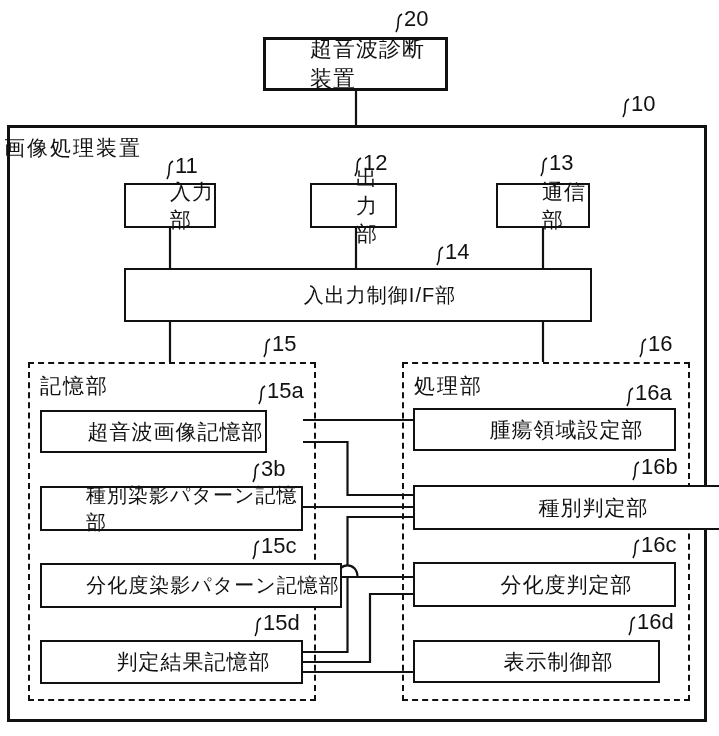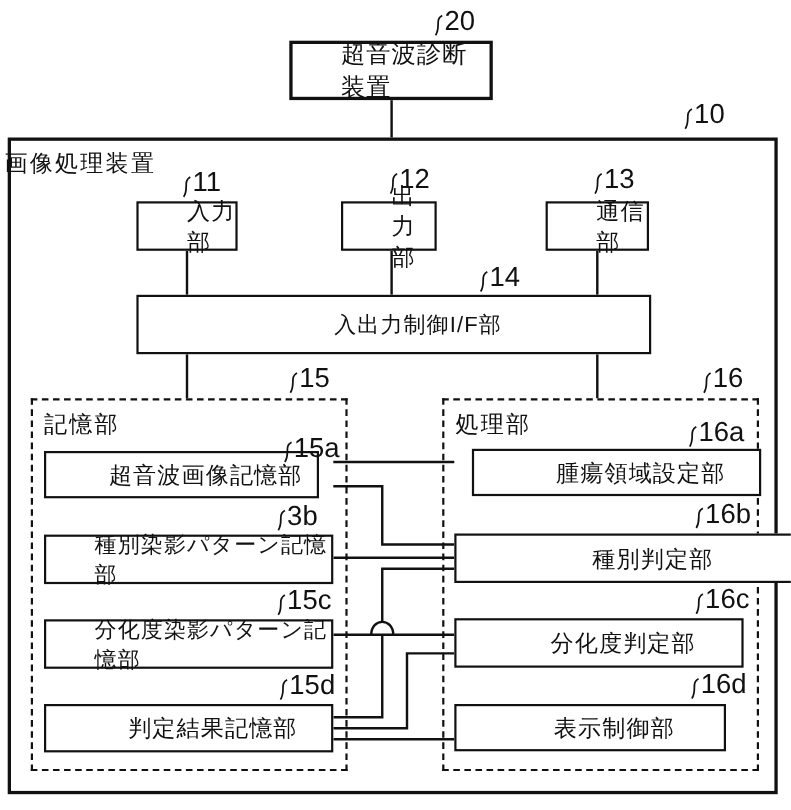--- a/index.html
+++ b/index.html
@@ -22,35 +22,35 @@
     border:3px solid #111; box-sizing:border-box; z-index:0; background:#fff;
   }
   .outer-label{position:absolute; left:4px; top:134px; font-size:21px; letter-spacing:2px; z-index:3; font-weight:500;}
   .dashed{
     position:absolute; border:2px dashed #111; box-sizing:border-box;
     background:transparent; z-index:2;
   }
   .section-label{position:absolute; font-size:21px; letter-spacing:2px; z-index:3; font-weight:500;}
   .ref{
     position:absolute; display:flex; align-items:flex-start;
-    font-size:25px; line-height:22px; z-index:3; font-weight:500;
+    font-size:22px; line-height:22px; z-index:3; font-weight:500;
   }
   .ref svg{margin-top:5px; margin-right:1px;}
   .device{left:263px; top:37px; width:185px; height:54px; font-size:22px;}
   .b11{left:124px; top:183px; width:92px; height:45px;}
   .b12{left:310px; top:183px; width:87px; height:45px;}
   .b13{left:496px; top:183px; width:94px; height:45px;}
   .b14{left:124px; top:268px; width:468px; height:54px; font-size:20px;}
   .dash15{left:28px; top:362px; width:288px; height:339px;}
   .dash16{left:402px; top:362px; width:288px; height:339px;}
-  .b15a{left:40px; top:410px; width:250px; height:43px;}
+  .b15a{left:40px; top:410px; width:227px; height:43px;}
   .b15b{left:40px; top:486px; width:263px; height:45px; font-size:20px;}
-  .b15c{left:40px; top:563px; width:263px; height:45px; font-size:20px;}
+  .b15c{left:40px; top:563px; width:302px; height:45px; font-size:20px;}
   .b15d{left:40px; top:640px; width:263px; height:44px;}
-  .b16a{left:413px; top:408px; width:263px; height:43px;margin-left:16px;}
+  .b16a{left:413px; top:408px; width:263px; height:43px;}
   .b16b{left:413px; top:485px; width:317px; height:45px;}
   .b16c{left:413px; top:562px; width:263px; height:45px;}
   .b16d{left:413px; top:640px; width:247px; height:43px;font-family:Liberation Serif, serif;}
 </style>
 </head>
 <body>
 
 <div class="canvas">
 
   <svg class="lines" width="719" height="736" viewBox="0 0 719 736">
@@ -166,21 +166,21 @@
         <path d="M9 1 C2 5 8 11 3 19" stroke="#111" stroke-width="1.6" fill="none"></path>
       </svg>
     <span>15</span>
   </div>
   <div class="ref" style="left:637px; top:333px;">
     <svg width="10" height="22">
         <path d="M9 1 C2 5 8 11 3 19" stroke="#111" stroke-width="1.6" fill="none"></path>
       </svg>
     <span>16</span>
   </div>
-  <div class="ref" style="left:256px; top:396px;">
+  <div class="ref" style="left:256px; top:380px;">
     <svg width="10" height="22">
         <path d="M9 1 C2 5 8 11 3 19" stroke="#111" stroke-width="1.6" fill="none"></path>
       </svg>
     <span>15a</span>
   </div>
   <div class="ref" style="left:250px; top:458px;">
     <svg width="10" height="22">
         <path d="M9 1 C2 5 8 11 3 19" stroke="#111" stroke-width="1.6" fill="none"></path>
       </svg>
     <span>3b</span>

